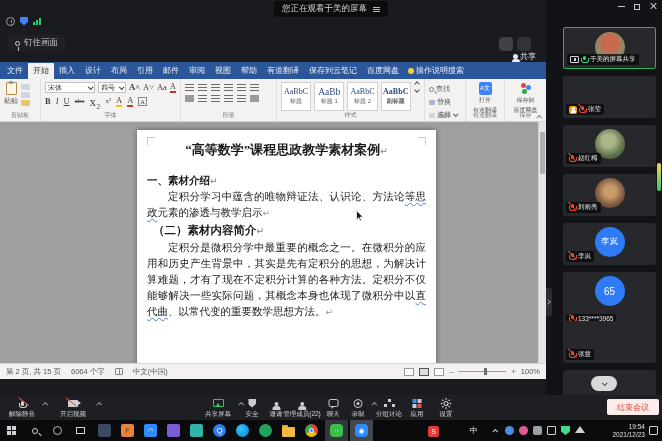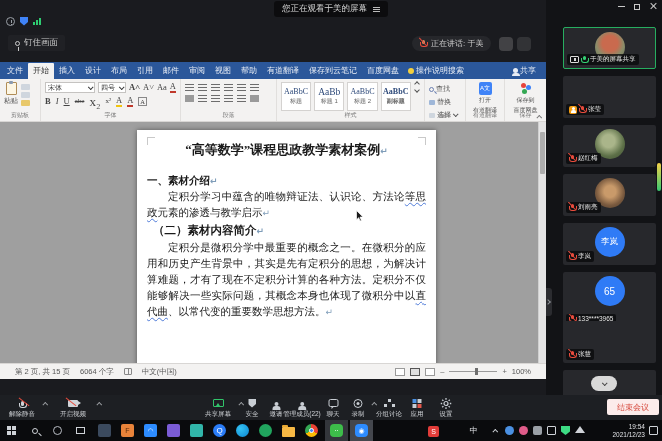--- a/index.html
+++ b/index.html
@@ -57,21 +57,21 @@
 .ic-redo{width:6px;height:4px;border:1px solid #dfe6f2;border-top:none;border-left:none;border-radius:0 0 4px 0;position:relative;margin-top:2px}
 .wtitle-text{flex:1;text-align:center;white-space:nowrap;overflow:hidden;font-size:7.5px;color:#f2f5fa}
 .signin{background:rgba(255,255,255,.22);border-radius:1px;padding:1px 5px;font-size:7.5px}
 .ic-ribopt{width:7px;height:6px;border:1px solid #fff;position:relative}
 .wctl{display:flex;gap:8px;align-items:center;color:#fff;padding-right:2px}
 .wtabs{height:17px;background:#2b579a;display:flex;align-items:flex-end;color:#e8edf5;font-size:8px;padding:0 2px;gap:0;white-space:nowrap}
 .wtab{padding:2px 5px 3px}
 .wtab.active{background:#f3f2f1;color:#333;border-radius:1px 1px 0 0}
 .bulb{width:6px;height:6px;background:#f4d03f;border-radius:50%;display:inline-block;margin-right:2px}
 .tellme{padding:2px 4px 3px;display:flex;align-items:center}
-.wshare{margin-left:auto;display:flex;align-items:center;gap:0;padding:2px 8px 3px}
+.wshare{margin-left:auto;display:flex;align-items:center;gap:0;padding:2px 8px 17px}
 .ic-user{width:5px;height:5px;background:#e8edf5;border-radius:50%;position:relative;margin-right:2px}
 .ic-user::after{content:"";position:absolute;left:-1.5px;top:5px;width:8px;height:3px;background:#e8edf5;border-radius:3px 3px 0 0}
 .wribbon{height:43px;background:#f3f2f1;border-bottom:1px solid #d8d6d4;display:flex;position:relative;color:#555;font-size:7px}
 .grp{position:relative;border-right:1px solid #e1dfdd;padding:3px 4px 9px;display:flex;gap:3px;align-items:flex-start}
 .grp-label{position:absolute;bottom:1px;left:0;right:0;text-align:center;font-size:6px;color:#7a7a7a;white-space:nowrap}
 .pastebtn{display:flex;flex-direction:column;align-items:center;font-size:7px;gap:1px}
 .ic-clip{width:11px;height:13px;background:#fdf6e3;border:1px solid #b08d57;border-radius:1px;position:relative}
 .ic-clip::after{content:"";position:absolute;left:2.5px;top:-2px;width:4px;height:3px;background:#8a9ab0;border-radius:1px}
 .minicol{display:flex;flex-direction:column;gap:2px;padding-top:2px}
 .minib{width:9px;height:6px;background:#cfd6de;border-radius:1px}
@@ -110,21 +110,21 @@
 .d-title{font-size:13px;font-weight:bold;text-align:center;line-height:16px;margin-top:2px}
 .d-h1{font-size:10.5px;font-weight:bold;line-height:14px;margin-top:15px}
 .d-h2{font-size:11.5px;font-weight:bold;line-height:15px;margin-top:2px;padding-left:6px}
 .d-p{font-size:10.5px;line-height:16px;text-align:justify;text-indent:21px;margin-top:1px}
 .pm{color:#7f9db9;font-size:9px;font-family:"DejaVu Sans",sans-serif}
 .sq{text-decoration:underline;text-decoration-style:wavy;text-decoration-color:#4f7bd8;text-decoration-thickness:1px;text-underline-offset:2px}
 .vscroll{position:absolute;right:0;top:0;bottom:0;width:8px;background:#e4e4e4;border-left:1px solid #d0d0d0}
 .vthumb{position:absolute;left:1px;right:1px;top:10px;height:42px;background:#adadad;border-radius:1px}
 .cursor{position:absolute;left:356px;top:86px;z-index:6}
 
-.wstatus{height:16px;background:#f3f2f1;border-top:1px solid #d8d6d4;display:flex;align-items:center;font-size:7.5px;color:#555;padding:0 15px;gap:10px;white-space:nowrap}
+.wstatus{height:16px;background:#f3f2f1;border-top:1px solid #d8d6d4;display:flex;align-items:center;font-size:7.5px;color:#555;padding:0 6px;gap:10px;white-space:nowrap}
 .ic-book{width:8px;height:7px;border:1px solid #888;border-radius:1px;position:relative}
 .ic-book::after{content:"";position:absolute;left:3.5px;top:0;bottom:0;border-left:1px solid #888}
 .wsright{margin-left:auto;display:flex;align-items:center;gap:5px}
 .vw{width:10px;height:8px;border:1px solid #9a9a9a;background:#fff}
 .vw.on{border-color:#555;background:#e0e0e0}
 .ztrack{width:48px;height:1px;background:#9a9a9a;position:relative}
 .zthumb{position:absolute;left:26px;top:-3px;width:3px;height:7px;background:#6e6e6e}
 
 .sidebar{position:absolute;left:546px;top:0;width:116px;height:395px;background:#121316;overflow:hidden;z-index:4}
 .tile{position:absolute;left:17px;width:93px;height:44px;background:#27282c;border-radius:2px;overflow:hidden}
@@ -213,24 +213,20 @@
   <div class="fsbtn">
     <svg width="11" height="11" viewBox="0 0 11 11">
         <g fill="none" stroke="#c9c9c9" stroke-width="1">
           <path d="M1 3V1h2M8 1h2v2M10 8v2H8M3 10H1V8"></path>
         </g>
       </svg>
   </div>
   <div class="pinbtn">
     <span class="ic-pin"></span>
     <span>钉住画面</span>
-  </div>
-  <div class="speakpill">
-    <span class="mic red" style="background:#d98c5f"></span>
-    <span>正在讲话: 于美</span>
   </div>
   <div class="ghost" style="left:499px;opacity:.45"></div>
   <div class="ghost" style="left:517px;opacity:.28"></div>
 
   <div class="word">
 
     <div class="wtabs">
       <span class="wtab">文件</span>
       <span class="wtab active">开始</span>
       <span class="wtab">插入</span>

